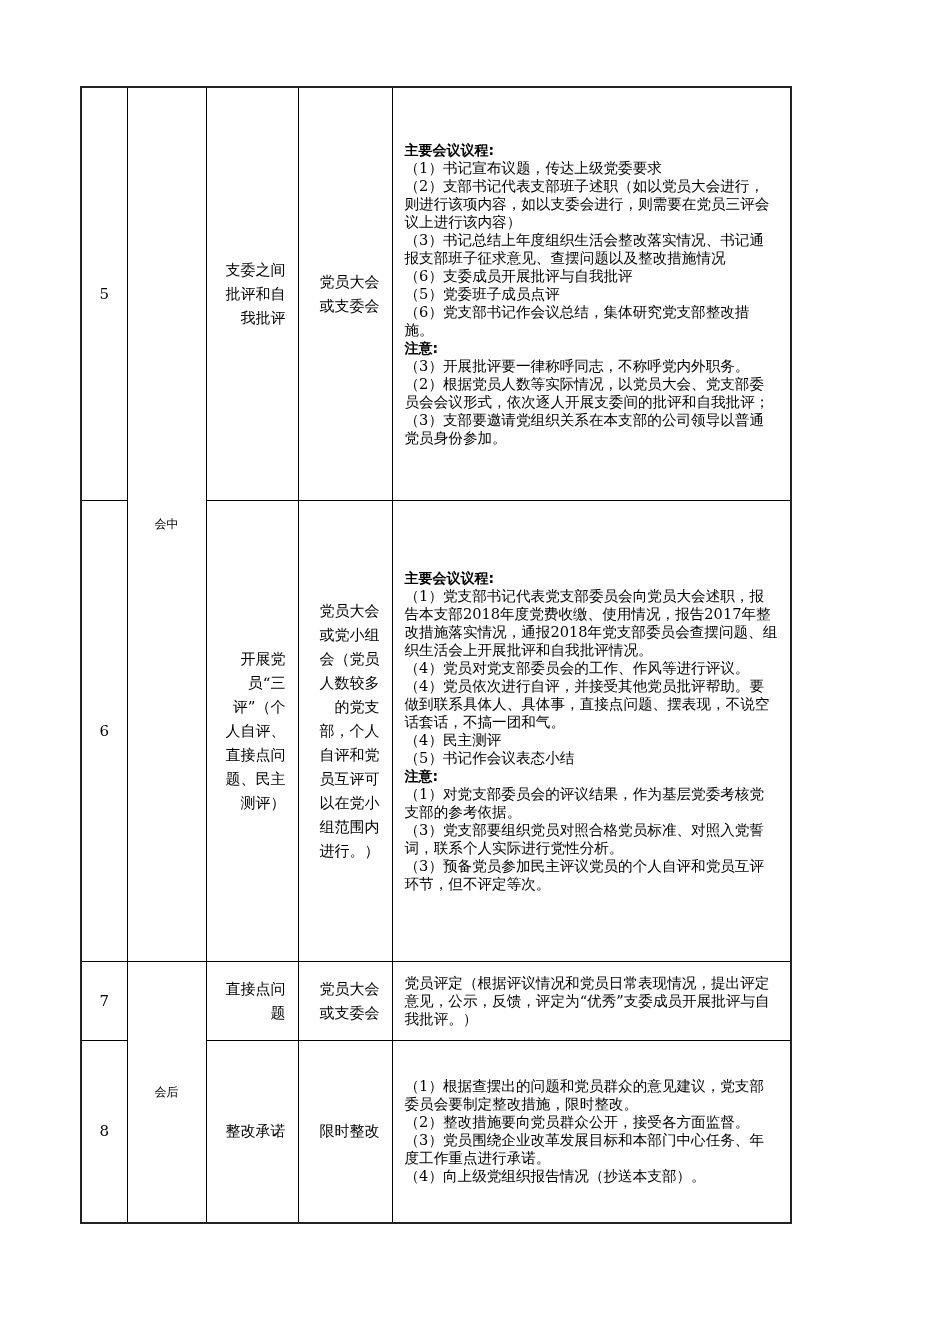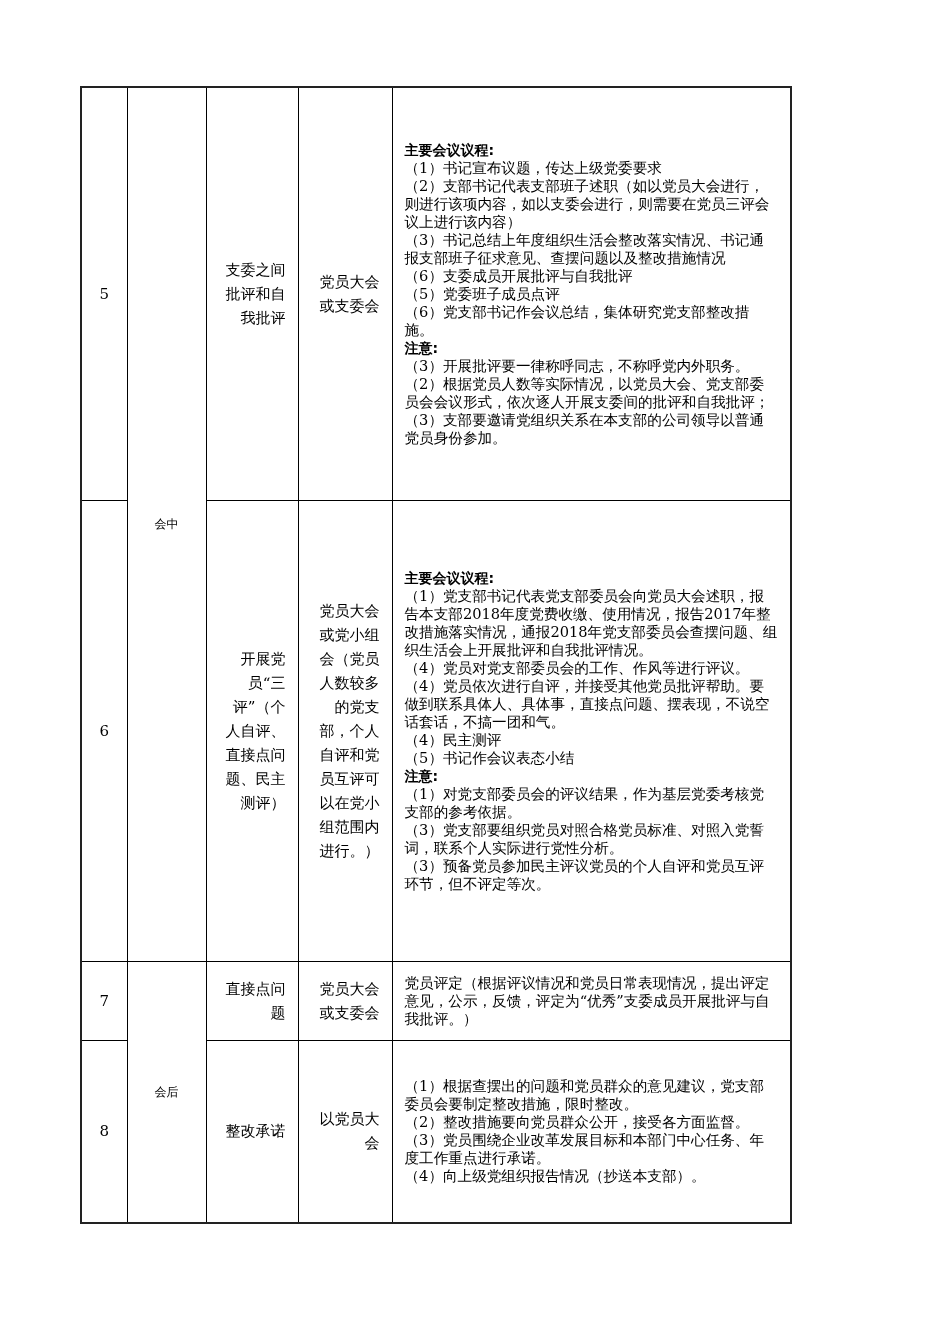--- a/index.html
+++ b/index.html
@@ -140,21 +140,21 @@
         <td class="num">7</td>
         <td class="phase" rowspan="2">会后</td>
         <td class="item">直接点问题</td>
         <td class="form">党员大会或支委会</td>
         <td class="content">党员评定（根据评议情况和党员日常表现情况，提出评定意见，公示，反馈，评定为“优秀”支委成员开展批评与自我批评。）</td>
       </tr>
 
       <tr class="row8">
         <td class="num">8</td>
         <td class="item">整改承诺</td>
-        <td class="form">以党员大会</td>
+        <td class="form">限时整改</td>
         <td class="content">
           <span class="line">（1）根据查摆出的问题和党员群众的意见建议，党支部委员会要制定整改措施，限时整改。</span>
           <span class="line">（2）整改措施要向党员群众公开，接受各方面监督。</span>
           <span class="line gap">（3）党员围绕企业改革发展目标和本部门中心任务、年度工作重点进行承诺。</span>
           <span class="line">（4）向上级党组织报告情况（抄送本支部）。</span>
         </td>
       </tr>
     </tbody>
   </table>
 </div>

